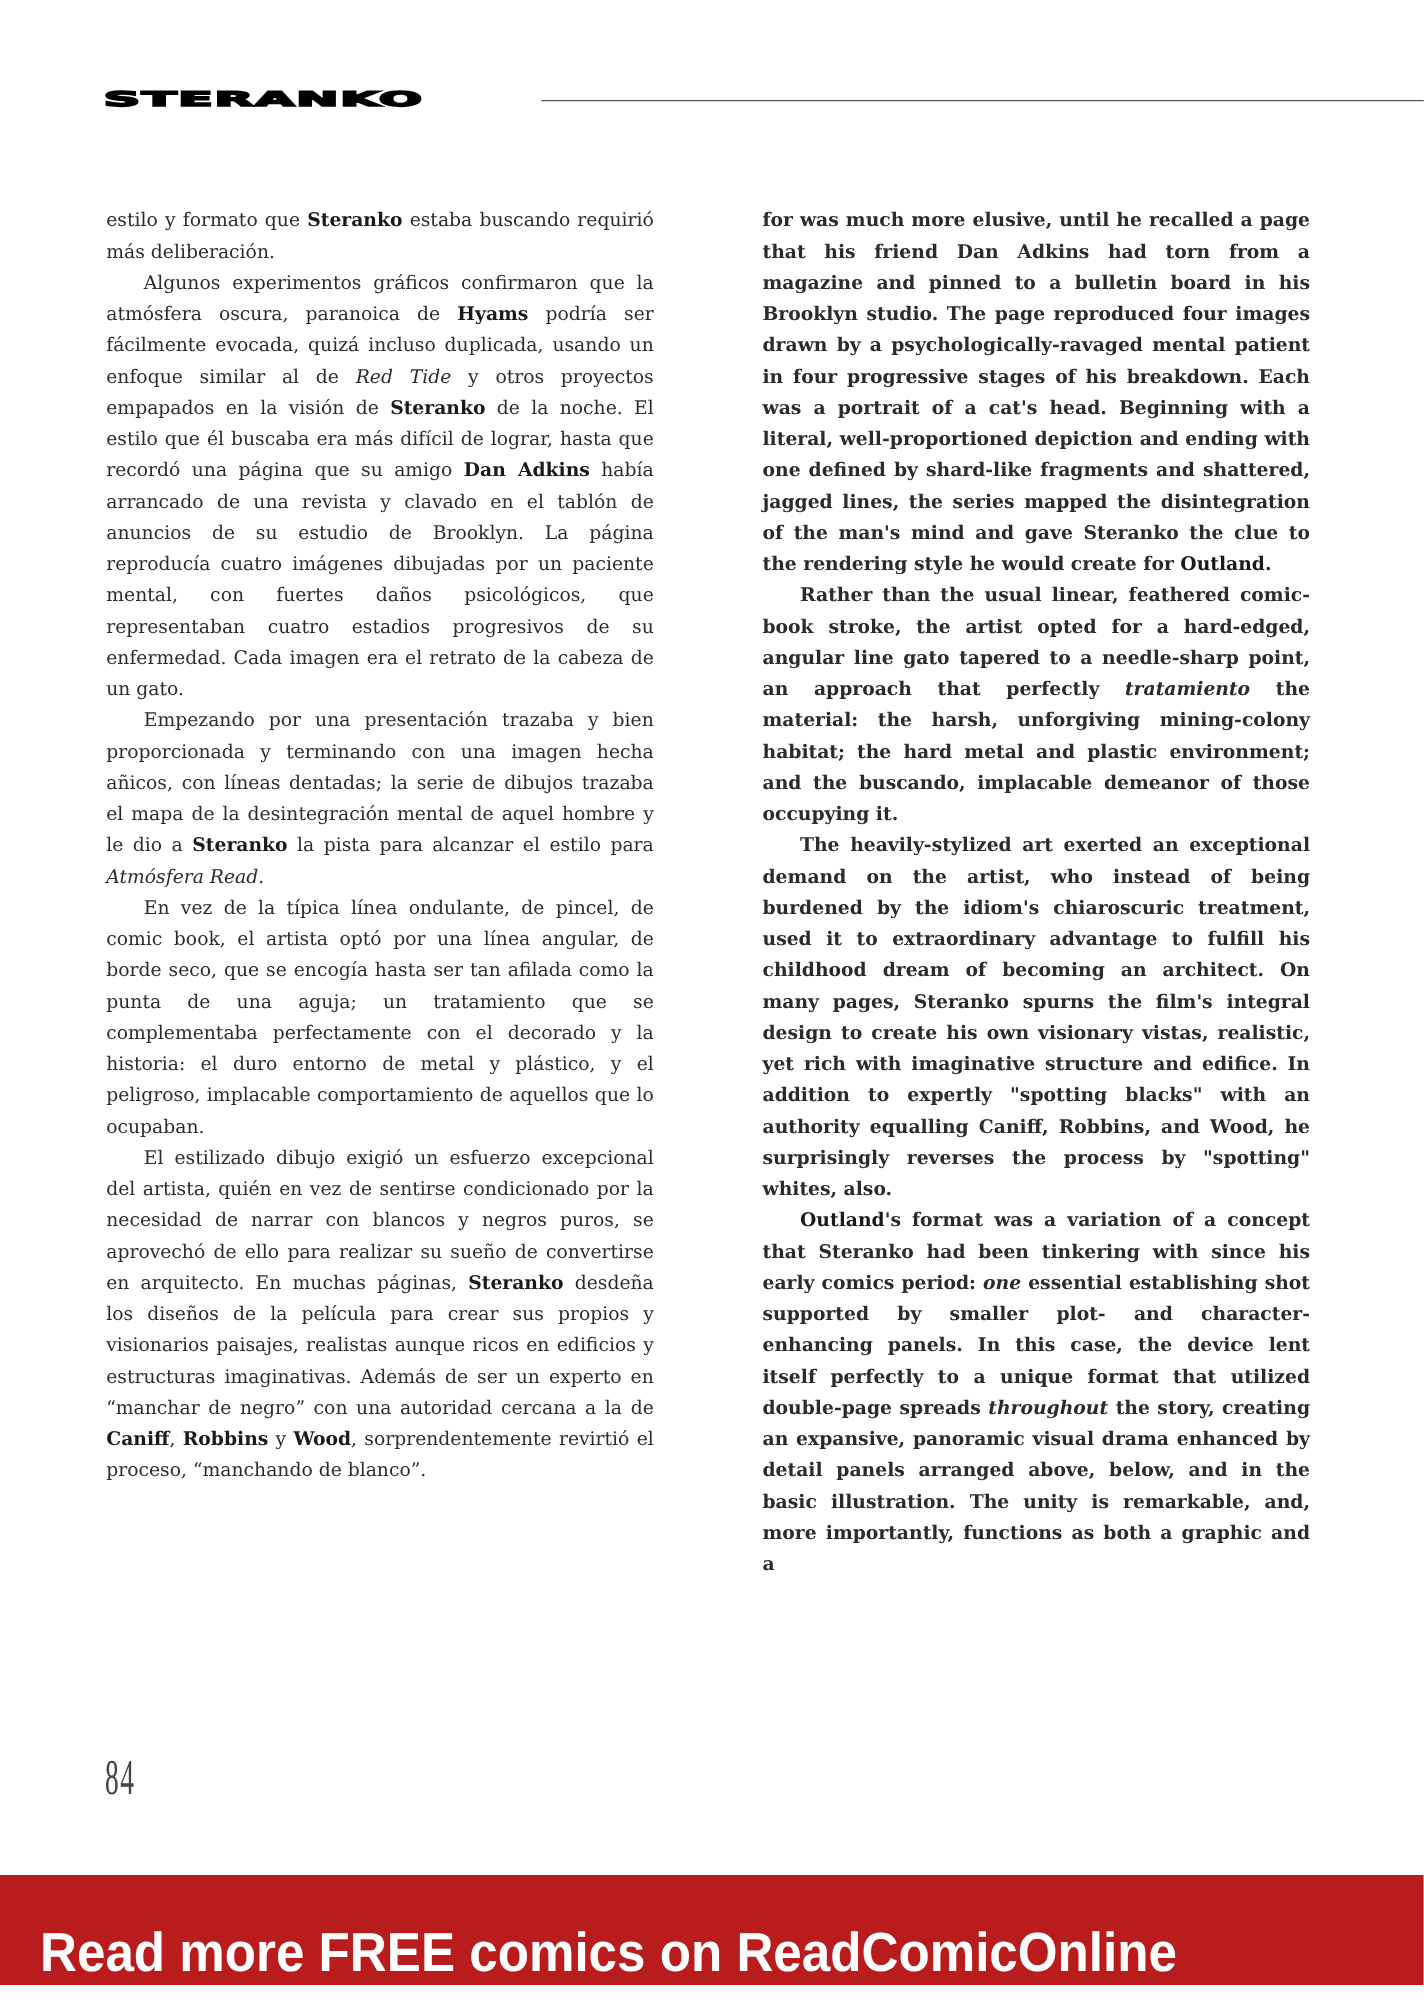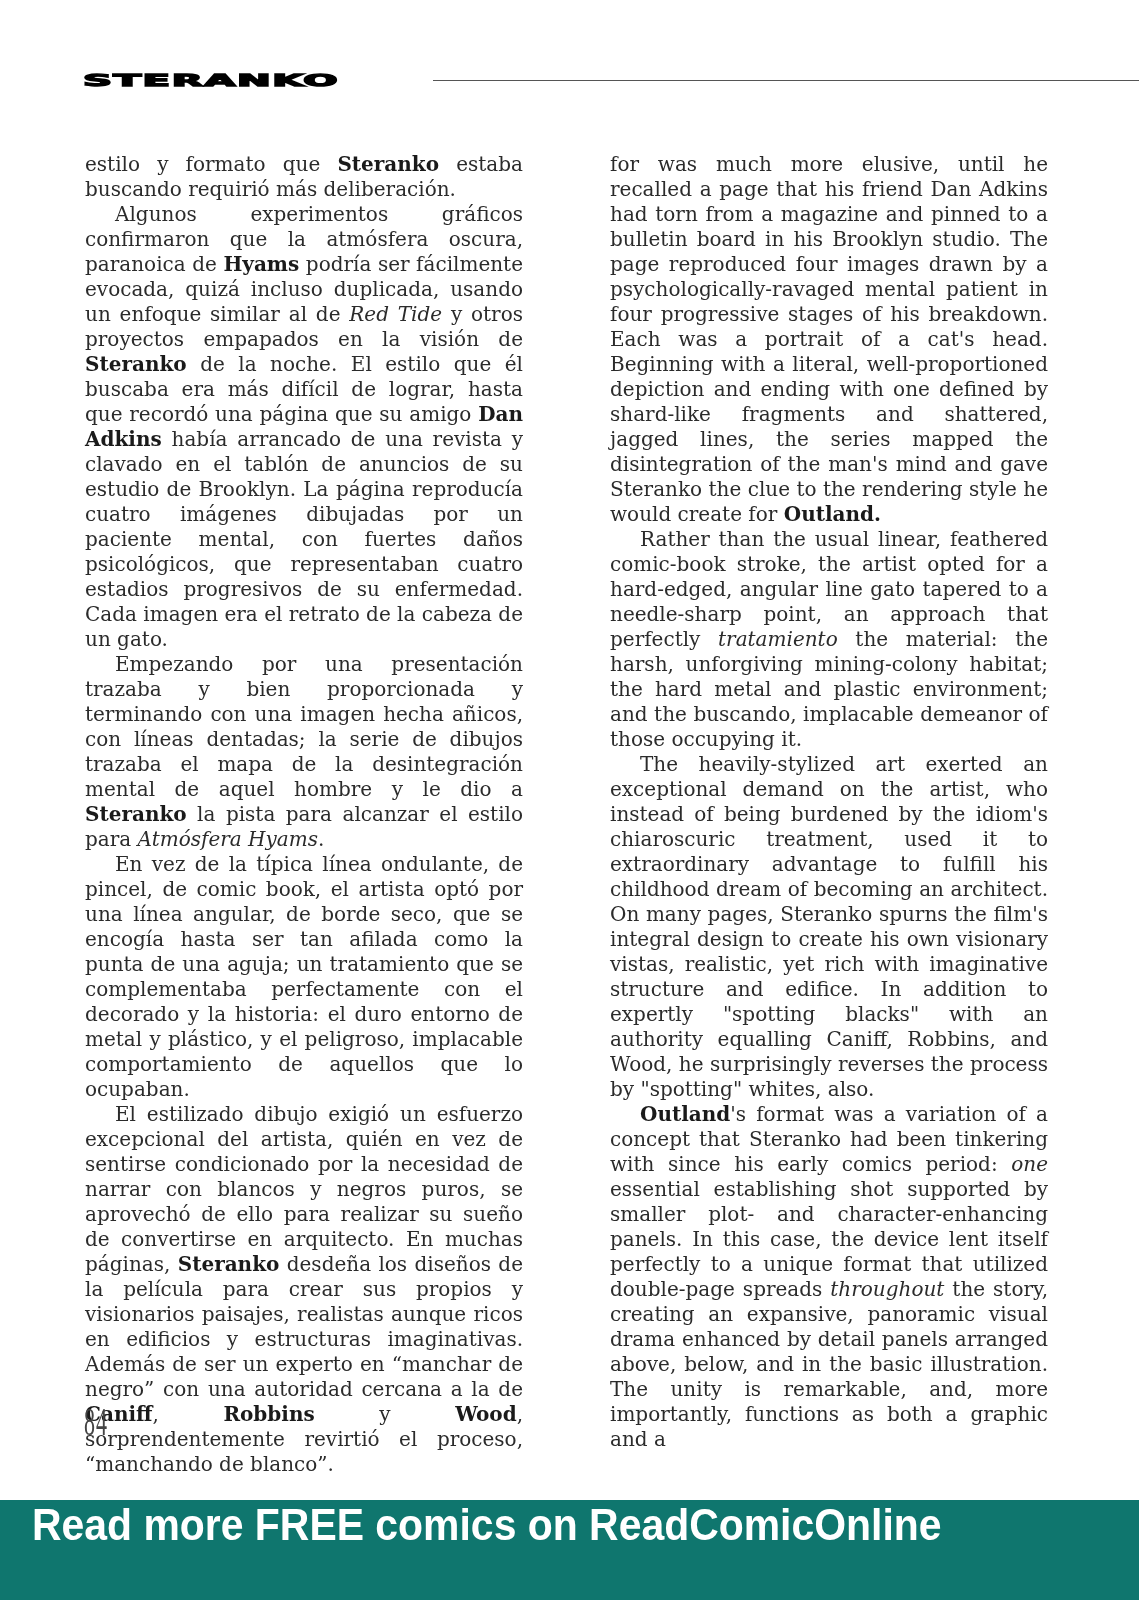--- a/index.html
+++ b/index.html
@@ -11,56 +11,56 @@
   .header { position: absolute; left: 83px; top: 67px; width: 970px; height: 26px; }
   .logo {
     position: absolute; left: 0; top: 0; height: 26px; width: 330px;
     font-family: "DejaVu Sans", "Liberation Sans", sans-serif;
     font-weight: 900; font-size: 26px; line-height: 26px; letter-spacing: 1px;
     color: #000; transform: scaleX(1.55) scaleY(0.62); transform-origin: left center;
     -webkit-text-stroke: 2.2px #000; white-space: nowrap;
   }
   .rule { position: absolute; left: 350px; top: 13px; width: 707px; height: 1px; background: #555; }
   .column {
-    position: absolute; top: 152px; width: 438px;
-    font-size: 20px; line-height: 25px; text-align: justify; color: #2b2b2b;
+    position: absolute; top: 164px; width: 438px;
+    font-size: 15px; line-height: 25px; text-align: justify; color: #2b2b2b;
   }
   .col-left { left: 85px; }
-  .col-right { left: 610px; }
+  .col-right { left: 610px; font-weight: bold; }
   .column p { margin: 0; text-indent: 30px; }
   .column p.cont { text-indent: 0; }
   .column b { color: #1a1a1a; }
   .page-number {
     position: absolute; left: 84px; top: 1398px;
     font-family: "Liberation Serif", "DejaVu Serif", serif;
     font-size: 40px; color: #444; transform: scaleX(0.55); transform-origin: left top;
     letter-spacing: 2px;
   }
   .banner {
-    position: absolute; left: 0; top: 1500px; width: 1139px; height: 100px; background: #0f766e;
-    display: flex; align-items: flex-start;
+    position: absolute; left: 0; top: 1500px; width: 1139px; height: 88px; background: #b91c1c;
+    display: flex; align-items: flex-end;
   }
   .banner-text {
     margin-left: 32px; color: #fff; font-family: "Liberation Sans", "DejaVu Sans", sans-serif;
     font-weight: 700; font-size: 44px; white-space: nowrap;
     transform: scaleX(0.93); transform-origin: left center;
   }
 </style>
 </head>
 <body>
 
 <div class="header">
   <div class="logo">STERANKO</div>
   <div class="rule"></div>
 </div>
 
 <div class="column col-left">
     <p class="cont"><span>estilo y formato que </span><b>Steranko</b><span> estaba buscando requirió más deliberación.</span></p>
     <p><span>Algunos experimentos gráficos confirmaron que la atmósfera oscura, paranoica de </span><b>Hyams</b><span> podría ser fácilmente evocada, quizá incluso duplicada, usando un enfoque similar al de </span><i>Red Tide</i><span> y otros proyectos empapados en la visión de </span><b>Steranko</b><span> de la noche. El estilo que él buscaba era más difícil de lograr, hasta que recordó una página que su amigo </span><b>Dan Adkins</b><span> había arrancado de una revista y clavado en el tablón de anuncios de su estudio de Brooklyn. La página reproducía cuatro imágenes dibujadas por un paciente mental, con fuertes daños psicológicos, que representaban cuatro estadios progresivos de su enfermedad. Cada imagen era el retrato de la cabeza de un gato.</span></p>
-    <p><span>Empezando por una presentación trazaba y bien proporcionada y terminando con una imagen hecha añicos, con líneas dentadas; la serie de dibujos trazaba el mapa de la desintegración mental de aquel hombre y le dio a </span><b>Steranko</b><span> la pista para alcanzar el estilo para </span><i>Atmósfera Hyams</i><span>.</span></p>
+    <p><span>Empezando por una presentación trazaba y bien proporcionada y terminando con una imagen hecha añicos, con líneas dentadas; la serie de dibujos trazaba el mapa de la desintegración mental de aquel hombre y le dio a </span><b>Steranko</b><span> la pista para alcanzar el estilo para </span><i>Atmósfera Read</i><span>.</span></p>
     <p><span>En vez de la típica línea ondulante, de pincel, de comic book, el artista optó por una línea angular, de borde seco, que se encogía hasta ser tan afilada como la punta de una aguja; un tratamiento que se complementaba perfectamente con el decorado y la historia: el duro entorno de metal y plástico, y el peligroso, implacable comportamiento de aquellos que lo ocupaban.</span></p>
     <p><span>El estilizado dibujo exigió un esfuerzo excepcional del artista, quién en vez de sentirse condicionado por la necesidad de narrar con blancos y negros puros, se aprovechó de ello para realizar su sueño de convertirse en arquitecto. En muchas páginas, </span><b>Steranko</b><span> desdeña los diseños de la película para crear sus propios y visionarios paisajes, realistas aunque ricos en edificios y estructuras imaginativas. Además de ser un experto en “manchar de negro” con una autoridad cercana a la de </span><b>Caniff</b><span>, </span><b>Robbins</b><span> y </span><b>Wood</b><span>, sorprendentemente revirtió el proceso, “manchando de blanco”.</span></p>
   </div>
 <div class="column col-right">
     <p class="cont"><span>for was much more elusive, until he recalled a page that his friend Dan Adkins had torn from a magazine and pinned to a bulletin board in his Brooklyn studio. The page reproduced four images drawn by a psychologically-ravaged mental patient in four progressive stages of his breakdown. Each was a portrait of a cat's head. Beginning with a literal, well-proportioned depiction and ending with one defined by shard-like fragments and shattered, jagged lines, the series mapped the disintegration of the man's mind and gave Steranko the clue to the rendering style he would create for </span><b>Outland.</b></p>
     <p><span>Rather than the usual linear, feathered comic-book stroke, the artist opted for a hard-edged, angular line gato tapered to a needle-sharp point, an approach that perfectly </span><i>tratamiento</i><span> the material: the harsh, unforgiving mining-colony habitat; the hard metal and plastic environment; and the buscando, implacable demeanor of those occupying it.</span></p>
     <p><span>The heavily-stylized art exerted an exceptional demand on the artist, who instead of being burdened by the idiom's chiaroscuric treatment, used it to extraordinary advantage to fulfill his childhood dream of becoming an architect. On many pages, Steranko spurns the film's integral design to create his own visionary vistas, realistic, yet rich with imaginative structure and edifice. In addition to expertly "spotting blacks" with an authority equalling Caniff, Robbins, and Wood, he surprisingly reverses the process by "spotting" whites, also.</span></p>
     <p><b>Outland</b><span>'s format was a variation of a concept that Steranko had been tinkering with since his early comics period: </span><i>one</i><span> essential establishing shot supported by smaller plot- and character-enhancing panels. In this case, the device lent itself perfectly to a unique format that utilized double-page spreads </span><i>throughout</i><span> the story, creating an expansive, panoramic visual drama enhanced by detail panels arranged above, below, and in the basic illustration. The unity is remarkable, and, more importantly, functions as both a graphic and a</span></p>
   </div>
 

